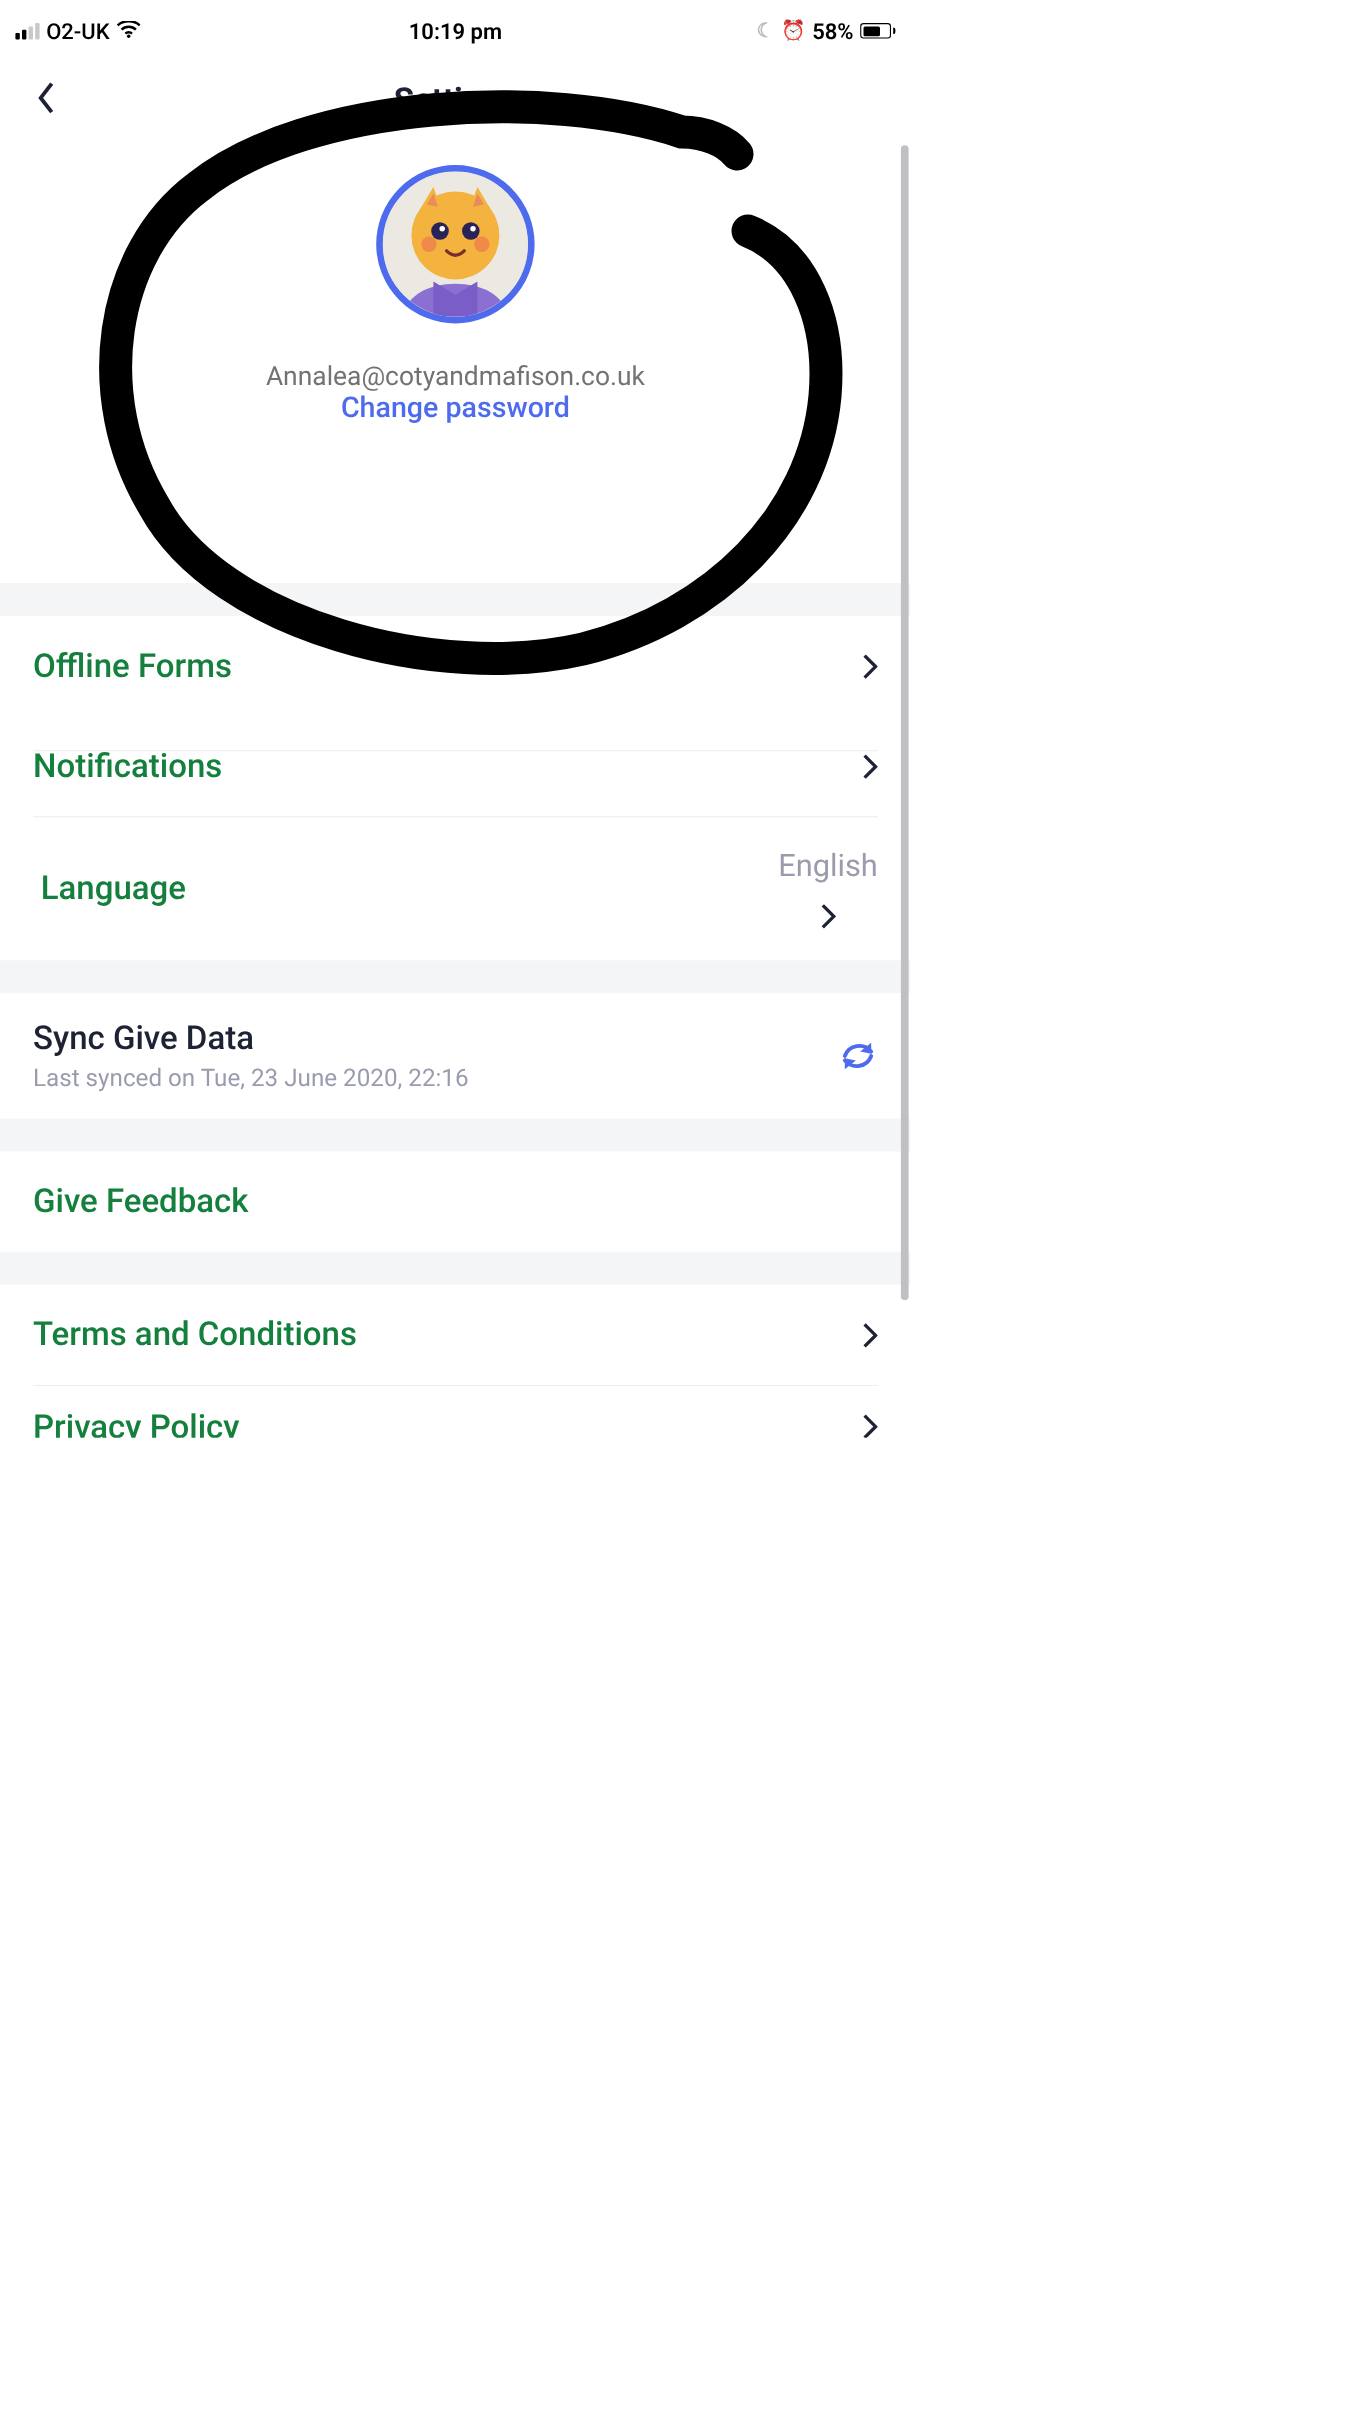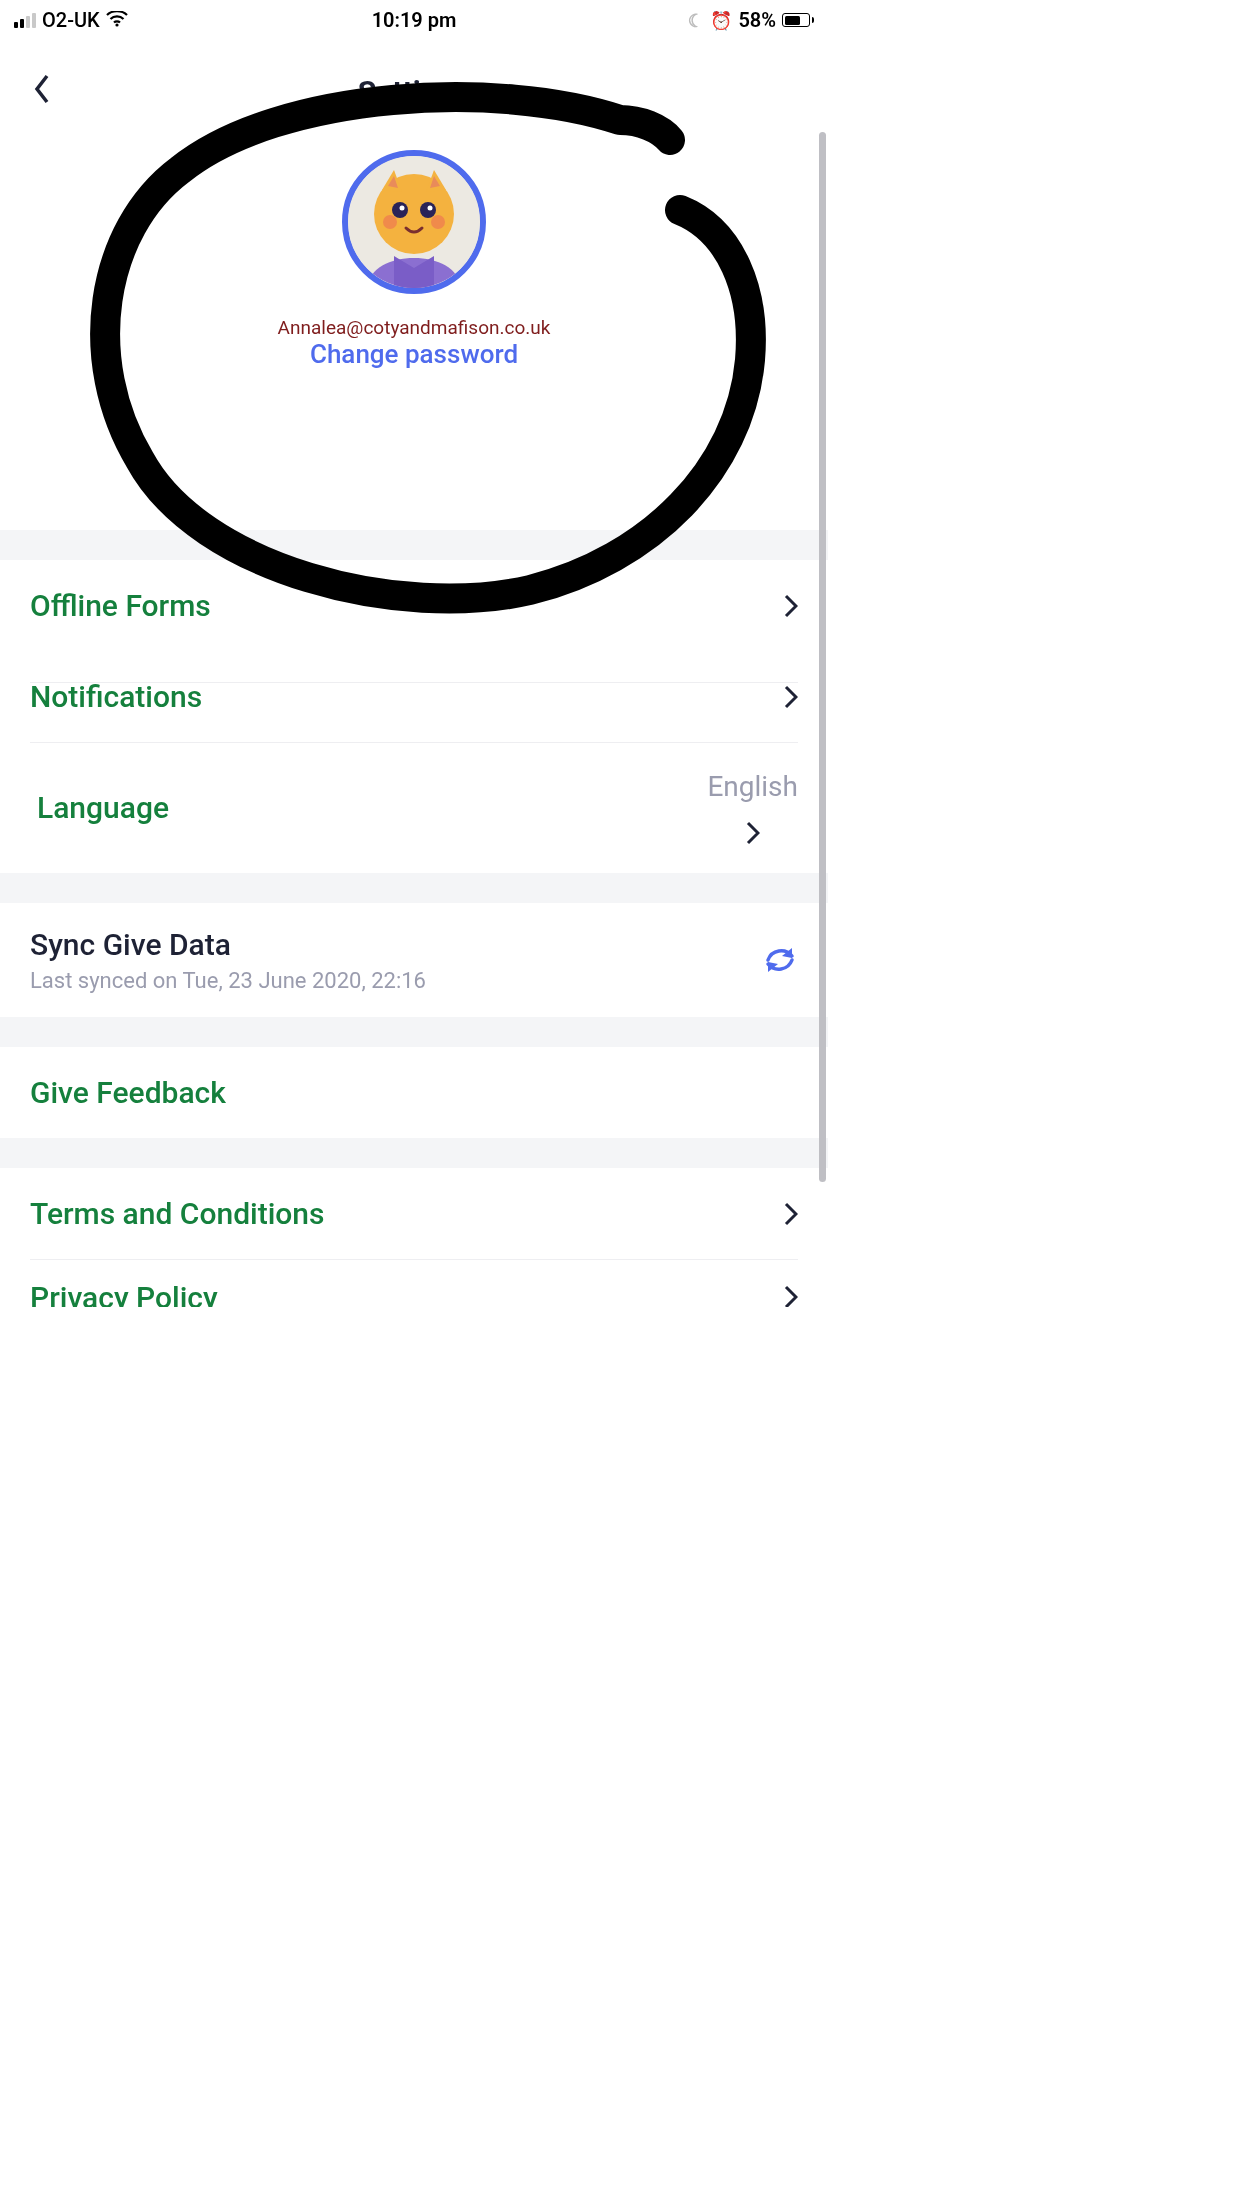--- a/index.html
+++ b/index.html
@@ -1,20 +1,20 @@
 <!DOCTYPE html>
 <html><head>
 <meta charset="utf-8">
 <style>
   * { margin: 0; padding: 0; box-sizing: border-box; }
   html, body { width: 828px; height: 1472px; font-family: -apple-system, BlinkMacSystemFont, "Segoe UI", Roboto, Helvetica, Arial, sans-serif; background: #fff; color: #1e2235; overflow: hidden; }
   .device { position: relative; width: 828px; height: 1472px; background: #fff; }
 
   
-  .status-bar { position: absolute; top: 0; left: 0; right: 0; height: 40px; display: flex; align-items: center; justify-content: space-between; padding: 0 14px; font-size: 20px; font-weight: 600; color: #000; }
+  .status-bar { position: absolute; top: 0; left: 0; right: 0; height: 40px; display: flex; align-items: flex-end; justify-content: space-between; padding: 0 14px; font-size: 20px; font-weight: 600; color: #000; }
   .status-left { display: flex; align-items: center; gap: 6px; }
   .signal-bars { display: inline-flex; align-items: flex-end; gap: 2px; }
   .signal-bars span { width: 4px; background: #000; border-radius: 1px; }
   .signal-bars span.dim { background: #c9c9c9; }
   .signal-bars span:nth-child(1){height:6px;} .signal-bars span:nth-child(2){height:9px;} .signal-bars span:nth-child(3){height:12px;} .signal-bars span:nth-child(4){height:15px;}
   .carrier { font-weight: 500; }
   .wifi-glyph { font-size: 20px; line-height: 1; }
   .status-center { position: absolute; left: 50%; transform: translateX(-50%); font-weight: 600; }
   .status-right { display: flex; align-items: center; gap: 6px; }
   .moon { color: #bcbcbc; font-size: 18px; }
@@ -27,21 +27,21 @@
   
   .header { position: absolute; top: 56px; left: 0; right: 0; height: 70px; display: flex; align-items: center; justify-content: center; }
   .back-button { position: absolute; left: 20px; top: 50%; transform: translateY(-50%); width: 44px; height: 44px; display: flex; align-items: center; justify-content: center; }
   .back-button svg { width: 18px; height: 30px; stroke: #1e2235; stroke-width: 3.5; fill: none; }
   .page-title { font-size: 30px; font-weight: 700; color: #1e2235; }
 
   
   .profile { position: absolute; top: 150px; left: 0; right: 0; text-align: center; padding-bottom: 20px; }
   .avatar-wrap { display: inline-block; }
   .avatar { width: 144px; height: 144px; border-radius: 50%; border: 6px solid #4f6bed; background: #ece9e2; display: inline-block; overflow: hidden; }
-  .email { margin-top: 18px; font-size: 19px; color: #7f1d1d; }
+  .email { margin-top: 30px; font-size: 24px; color: #737373; }
   .change-password { display: inline-block; font-size: 26px; color: #4f6bed; font-weight: 500; }
 
   
   .content { position: absolute; top: 530px; left: 0; right: 0; bottom: 0; overflow: hidden; }
   .gap { height: 30px; background: #f4f5f7; }
   .group { background: #fff; }
   .row { display: flex; align-items: center; justify-content: space-between; padding: 28px 30px; border-top: 1px solid #eeeef1; }
   .group .row:first-child { border-top: none; }
   .row-label { font-size: 30px; font-weight: 500; color: #15803d; }
   .row-right { display: flex; align-items: center; gap: 18px; flex-direction: column; }

